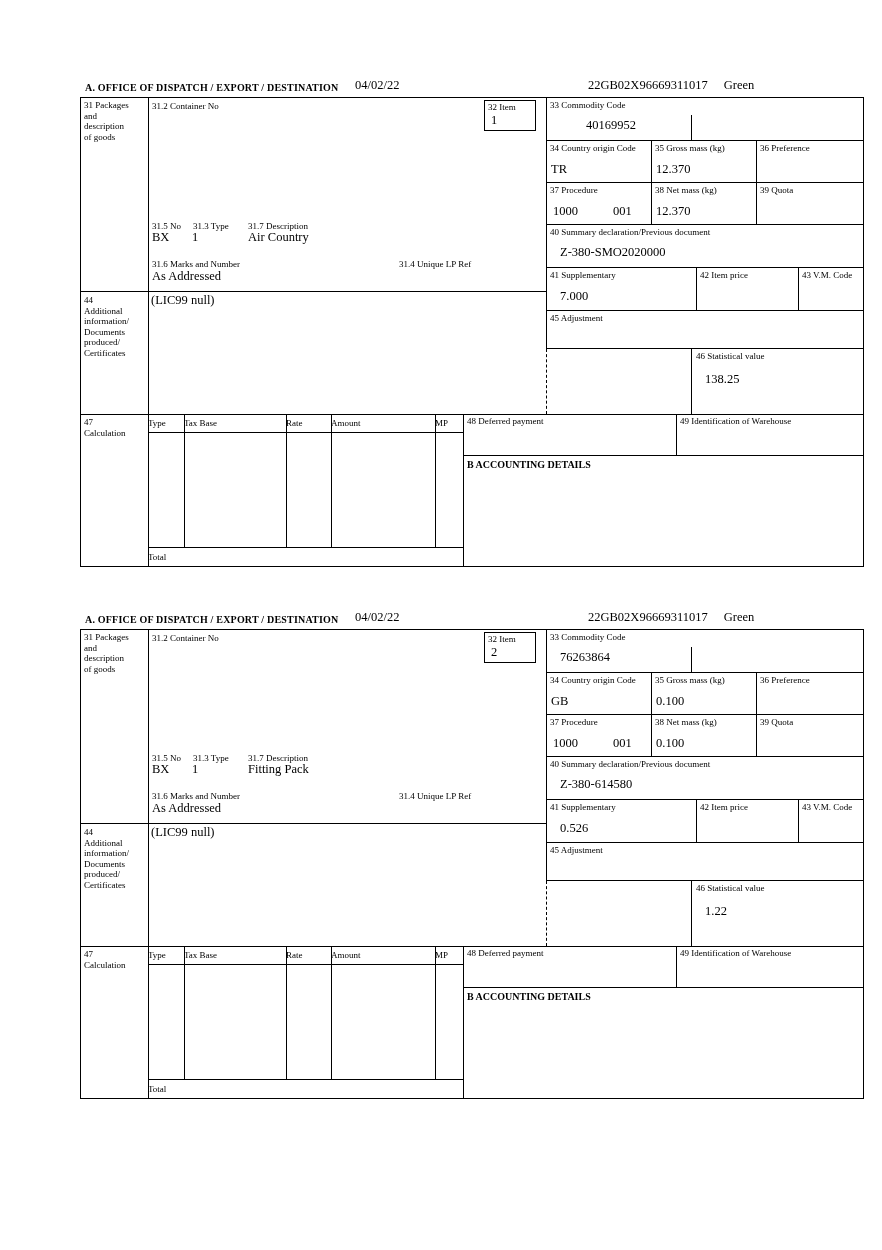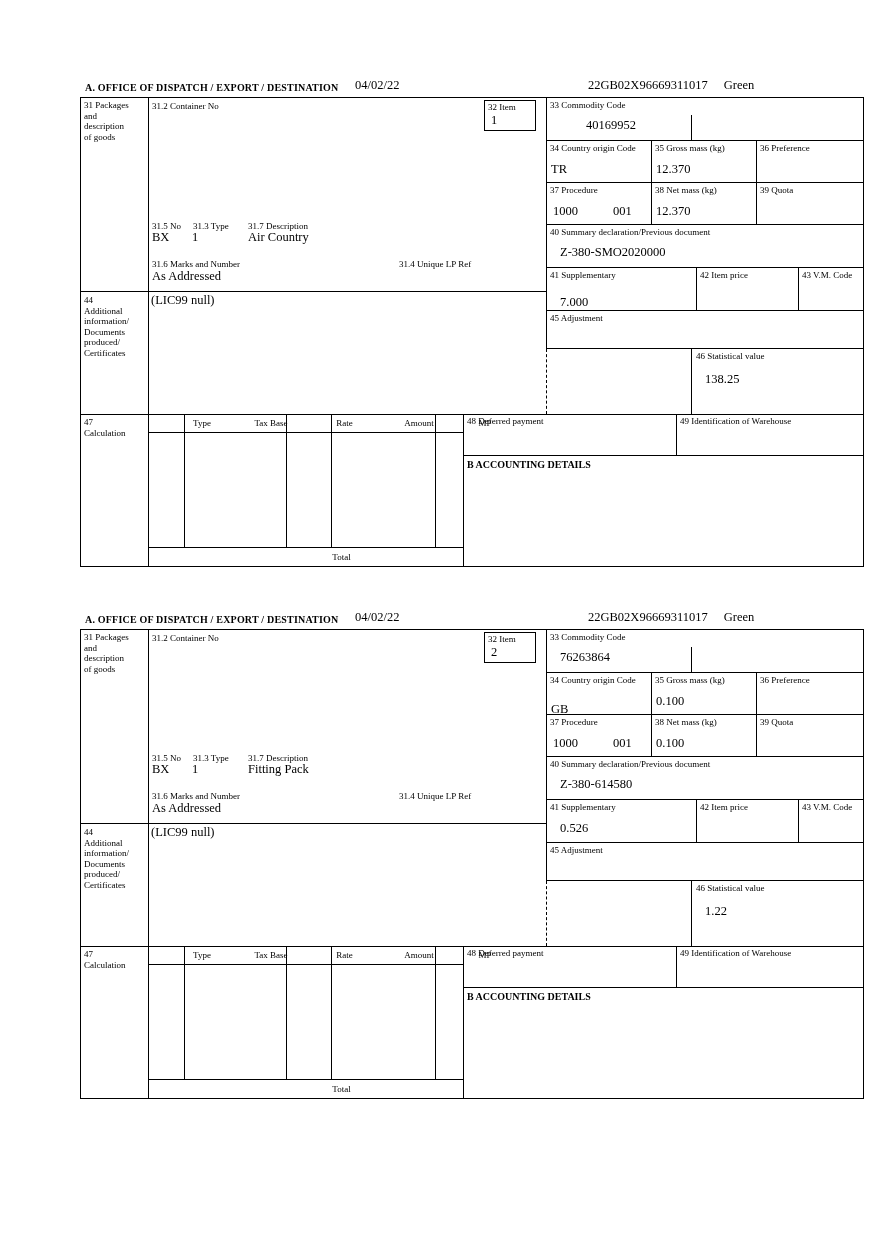--- a/index.html
+++ b/index.html
@@ -2,21 +2,21 @@
 <html><head>
 <meta charset="utf-8">
 <style>
   html,body{margin:0;padding:0;background:#fff;}
   .page{position:relative;width:882px;height:1250px;background:#fff;color:#000;
         font-family:"Liberation Serif",serif;overflow:hidden;}
   .a{position:absolute;}
   .l{font-size:9px;line-height:1.18;}
   .v{font-size:12.5px;line-height:1.1;}
   .p{white-space:pre-line;}
-  .c{text-align:center;padding-left:36px;}
+  .c{text-align:left;}
   .hdb{font-weight:bold;font-size:10px;letter-spacing:.2px;}
   .bx{border:1px solid #000;box-sizing:border-box;}
   .rr{position:absolute;box-sizing:border-box;border-bottom:1px solid #000;}
   .vl{position:absolute;width:0;border-left:1px solid #000;}
   .vld{position:absolute;width:0;border-left:1px dashed #000;}
   .hr{position:absolute;height:0;border-top:1px solid #000;}
 </style>
 </head>
 <body>
 
@@ -71,21 +71,21 @@
 
       <div class="rr" style="left:465px;top:127px;width:317px;height:43px;">
         <div class="a l" style="left:4px;top:2px;">40 Summary declaration/Previous document</div>
         <div class="a v" style="left:14px;top:21px;">Z-380-SMO2020000</div>
       </div>
 
       <div class="rr" style="left:465px;top:170px;width:317px;height:43px;">
         <div class="vl" style="left:150px;top:0;height:42px;"></div>
         <div class="vl" style="left:252px;top:0;height:42px;"></div>
         <div class="a l" style="left:4px;top:2px;">41 Supplementary</div>
-        <div class="a v" style="left:14px;top:28px;text-align:center;">7.000</div>
+        <div class="a v" style="left:14px;top:22px;text-align:center;">7.000</div>
         <div class="a l" style="left:154px;top:2px;">42 Item price</div>
         <div class="a l" style="left:256px;top:2px;">43 V.M. Code</div>
       </div>
 
       <div class="rr" style="left:465px;top:213px;width:317px;height:38px;">
         <div class="a l" style="left:4px;top:2px;">45 Adjustment</div>
       </div>
 
       <div class="vl" style="left:465px;top:0;height:251px;"></div>
       <div class="vld" style="left:465px;top:251px;height:65px;"></div>
@@ -166,21 +166,21 @@
       <div class="rr" style="left:465px;top:0;width:317px;height:43px;">
         <div class="a l" style="left:4px;top:2px;">33 Commodity Code</div>
         <div class="a v" style="left:14px;top:21px;">76263864</div>
         <div class="vl" style="left:145px;top:17px;height:25px;"></div>
       </div>
 
       <div class="rr" style="left:465px;top:43px;width:317px;height:42px;">
         <div class="vl" style="left:105px;top:0;height:41px;"></div>
         <div class="vl" style="left:210px;top:0;height:41px;"></div>
         <div class="a l" style="left:4px;top:2px;">34 Country origin Code</div>
-        <div class="a v" style="left:5px;top:30px;">GB</div>
+        <div class="a v" style="left:5px;top:22px;">GB</div>
         <div class="a l" style="left:109px;top:2px;">35 Gross mass (kg)</div>
         <div class="a v" style="left:110px;top:22px;">0.100</div>
         <div class="a l" style="left:214px;top:2px;">36 Preference</div>
       </div>
 
       <div class="rr" style="left:465px;top:85px;width:317px;height:42px;">
         <div class="vl" style="left:105px;top:0;height:41px;"></div>
         <div class="vl" style="left:210px;top:0;height:41px;"></div>
         <div class="a l" style="left:4px;top:2px;">37 Procedure</div>
         <div class="a v" style="left:7px;top:22px;">1000</div>

